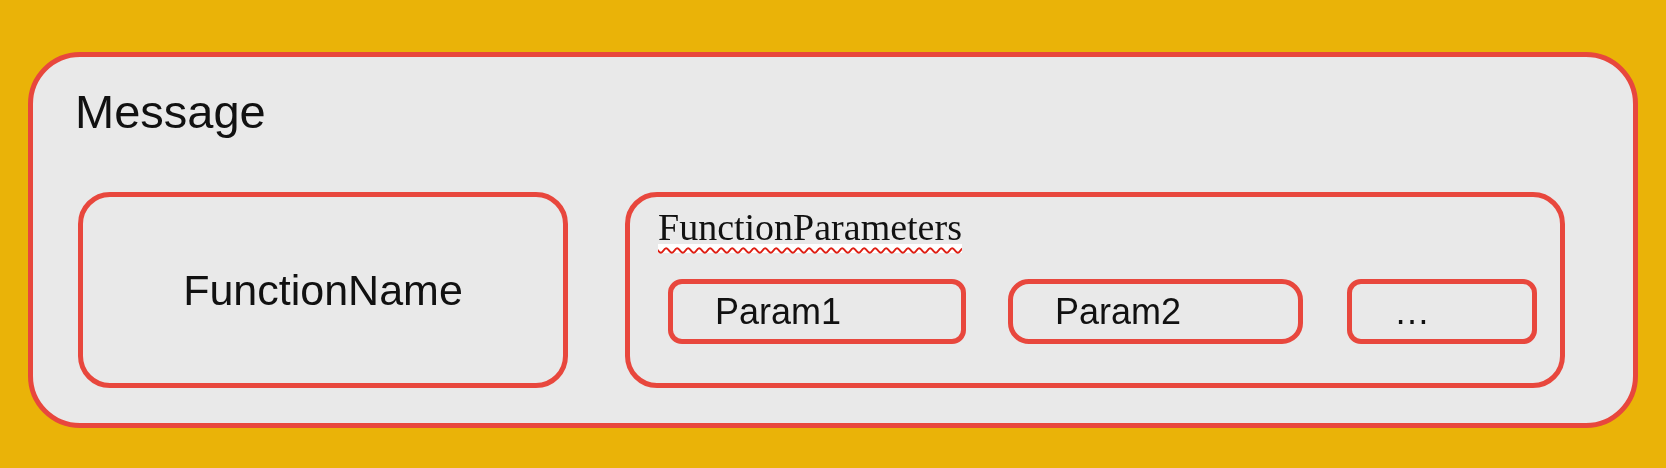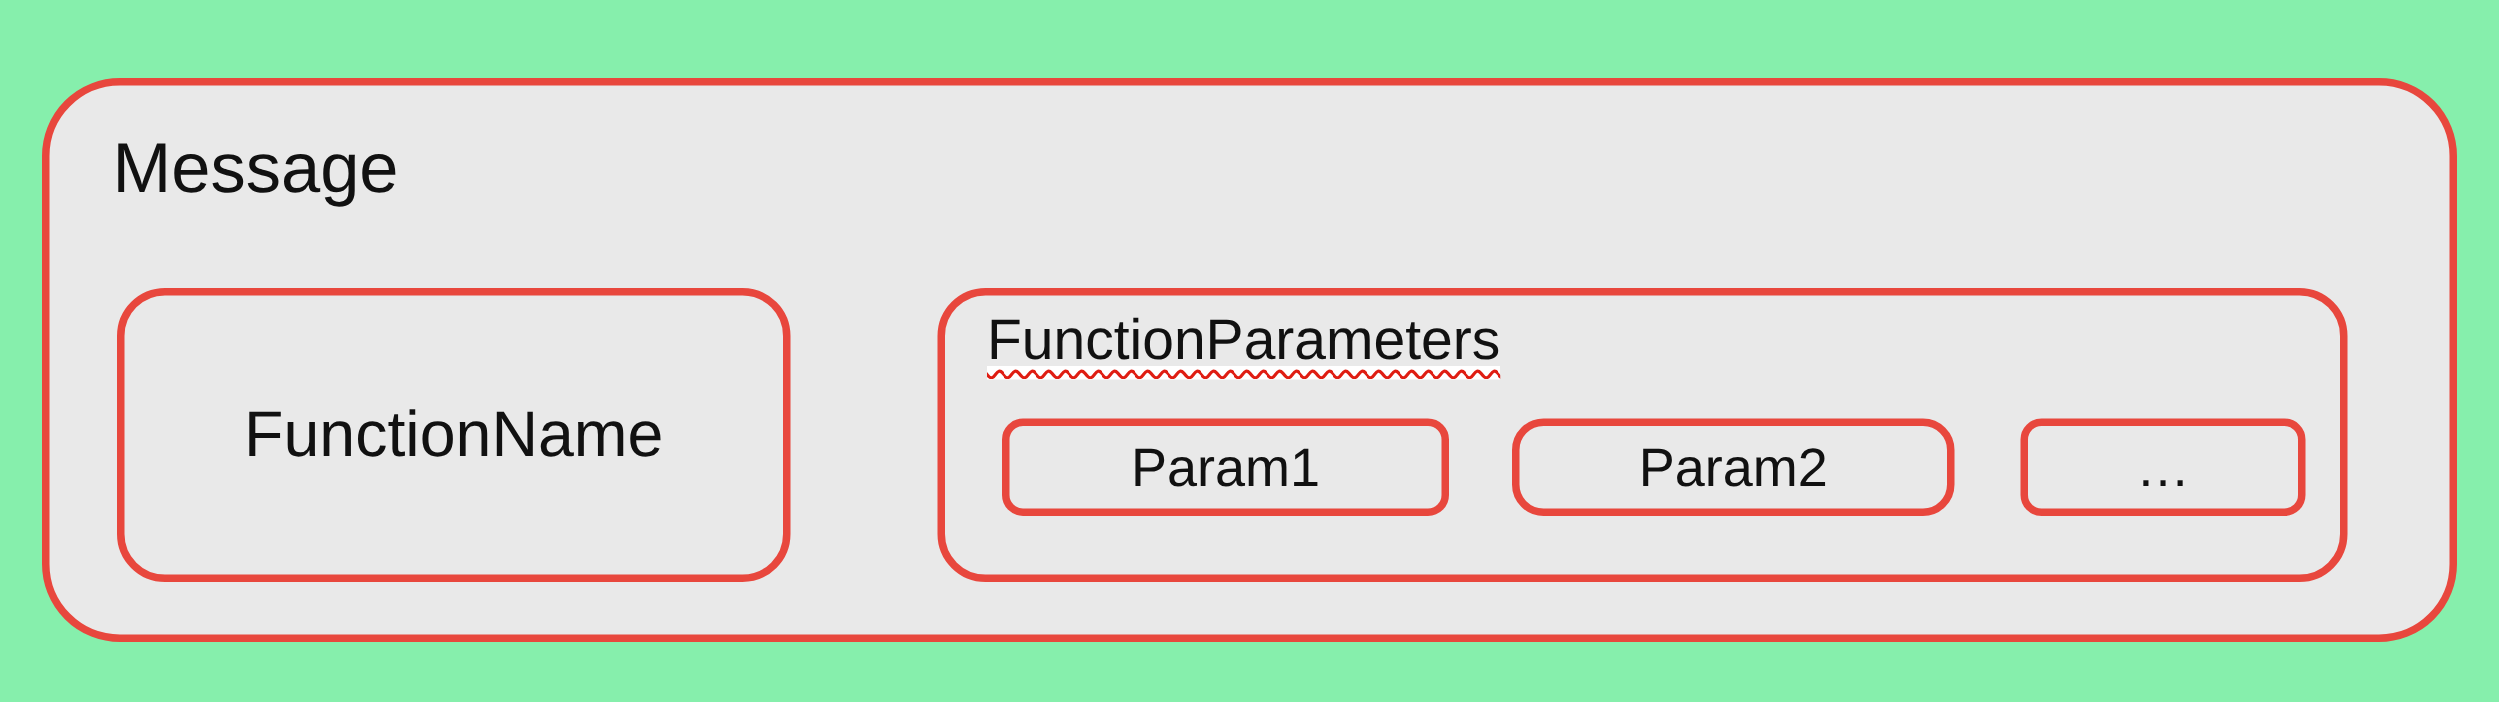--- a/index.html
+++ b/index.html
@@ -4,21 +4,21 @@
 <style>
   html, body {
     margin: 0;
     padding: 0;
     background: #ffffff;
   }
   .canvas {
     position: relative;
     width: 1666px;
     height: 468px;
-    background: #86efac;
+    background: #eab308;
     overflow: hidden;
     font-family: "Liberation Sans", sans-serif;
     color: #111111;
   }
   .box {
     position: absolute;
     box-sizing: border-box;
     background: #e9e9e9;
     border: 5px solid #e8473d;
   }
@@ -33,21 +33,21 @@
     position: absolute;
     left: 75px;
     top: 86px;
     font-size: 47px;
     line-height: 1.1;
     white-space: nowrap;
   }
   .fn-box {
     left: 78px;
     top: 192px;
-    width: 449px;
+    width: 490px;
     height: 196px;
     border-radius: 32px;
     display: flex;
     align-items: center;
     justify-content: center;
   }
   .fn-box .label {
     font-size: 43px;
     line-height: 1;
     white-space: nowrap;
@@ -59,20 +59,21 @@
     height: 196px;
     border-radius: 32px;
   }
   .fp-label {
     position: absolute;
     left: 658px;
     top: 206px;
     font-size: 38px;
     line-height: 1.15;
     white-space: nowrap;
+    font-family: Liberation Serif, serif;
   }
   .squiggle {
     text-decoration-line: underline;
     text-decoration-style: wavy;
     text-decoration-color: #df1d12;
     text-decoration-thickness: 2px;
     text-underline-offset: 7px;
     text-decoration-skip-ink: none;
     
     background-image: linear-gradient(#ffffff, #ffffff);
@@ -80,21 +81,22 @@
     background-size: 100% 9px;
     background-position: left bottom;
     padding-bottom: 5px;
   }
   .param-box {
     top: 279px;
     height: 65px;
     border-radius: 14px;
     display: flex;
     align-items: center;
-    justify-content: center;
+    justify-content: flex-start;
+    padding-left: 42px;
   }
   .param-box .label {
     font-size: 36px;
     line-height: 1;
     white-space: nowrap;
   }
   .param-1 { left: 668px;  width: 298px; }
   .param-2 { left: 1008px; width: 295px; border-radius: 21px; }
   .param-3 { left: 1347px; width: 190px; }
 </style>

